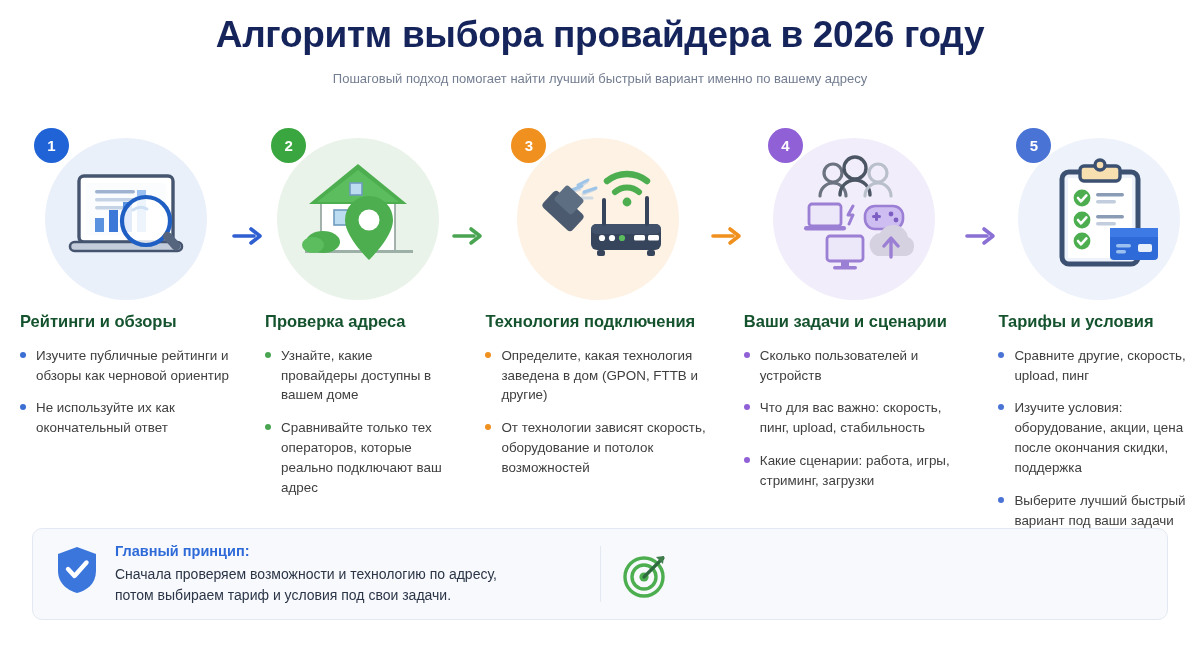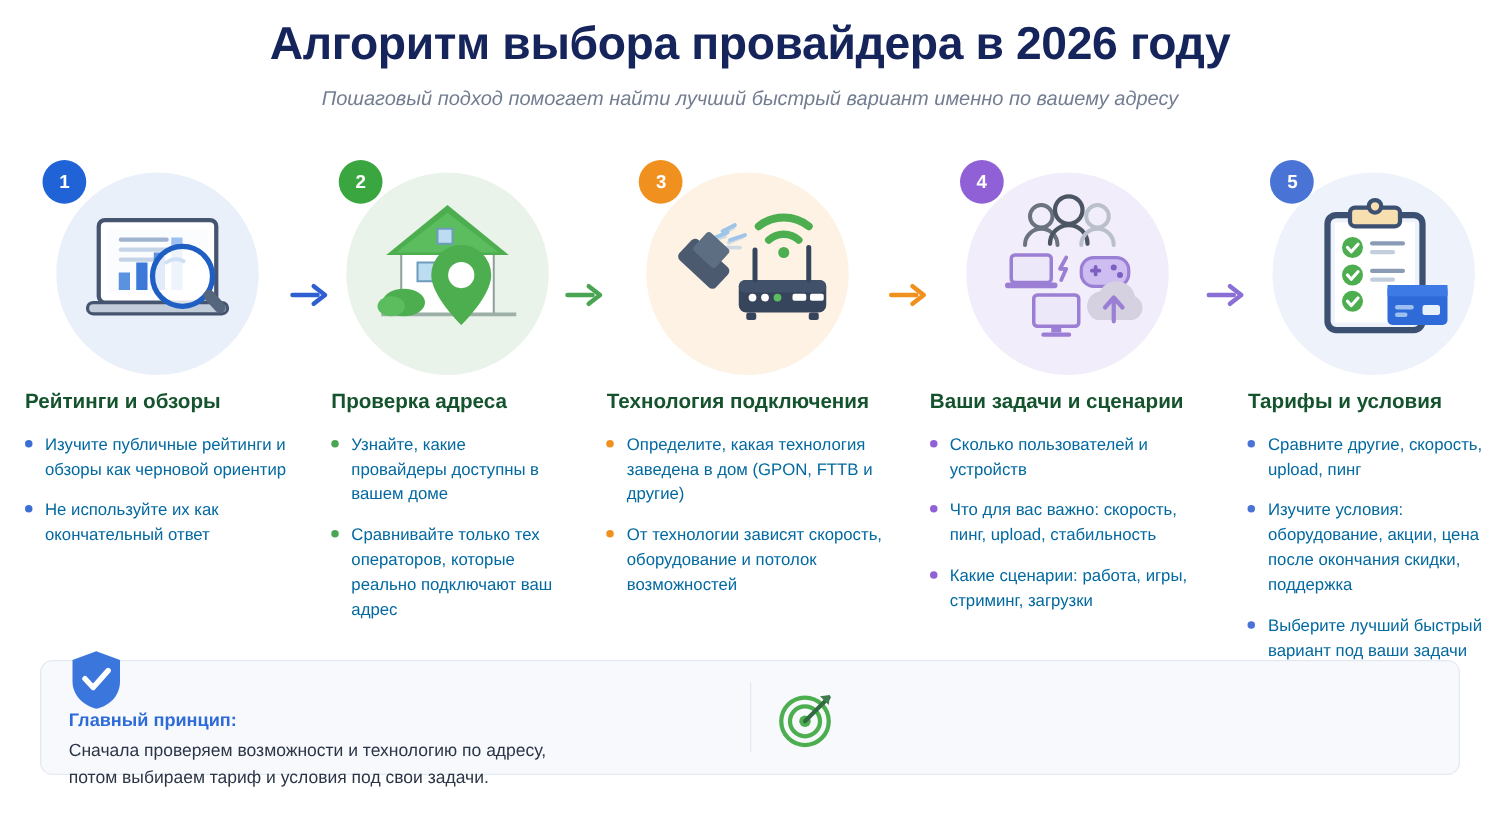--- a/index.html
+++ b/index.html
@@ -11,21 +11,21 @@
   }
   .page { position: relative; width: 1200px; height: 658px; background: #fff; }
 
   
   .header { padding-top: 14px; text-align: center; }
   .title {
     font-size: 37px; font-weight: 700; color: #16245c;
     letter-spacing: -0.3px; line-height: 1.15;
   }
   .subtitle {
-    margin-top: 14px; font-size: 16px; color: #737d91; font-weight: 400; font-style: italic;
+    margin-top: 14px; font-size: 13px; color: #737d91; font-weight: 400;
   }
 
   
   .steps {
     position: absolute; top: 128px; left: 0; width: 1200px;
     display: flex; align-items: flex-start;
   }
   .step { position: relative; }
   .step-1 { width: 222px; margin-left: 20px; }
   .step-2 { width: 196px; }
@@ -53,37 +53,37 @@
   }
   .illus { position: absolute; top: 10px; left: 50%; transform: translateX(-50%); z-index: 2; }
 
   .step-head {
     font-size: 16.5px; font-weight: 700; color: #14532d;
     margin-top: 6px; line-height: 1.2;
   }
   ul.bullets { list-style: none; margin-top: 14px; }
   ul.bullets li {
     position: relative; padding-left: 16px; margin-bottom: 13px;
-    font-size: 13.4px; line-height: 1.48; color: #0369a1;
+    font-size: 13.4px; line-height: 1.48; color: #404040;
   }
   ul.bullets li::before {
     content: ""; position: absolute; left: 0; top: 6px;
     width: 6px; height: 6px; border-radius: 50%;
     background: var(--dot, #3b6fd4);
   }
 
   
   .panel {
     position: absolute; left: 32px; top: 528px;
     width: 1136px; height: 92px;
     background: #f7f9fc; border: 1px solid #e3e9f2; border-radius: 10px;
     display: flex; align-items: center;
   }
   .panel-half { display: flex; align-items: flex-start; padding: 0 22px; }
-  .panel-half.left { width: 568px; flex-direction: column; }
+  .panel-half.left { width: 568px; }
   .panel-half.right { width: 568px; border-left: 1px solid #e3e9f2; height: 56px; align-items: center; }
   .panel-icon { flex: 0 0 auto; margin-right: 16px; margin-top: 2px; }
   .panel-label { font-size: 14.5px; font-weight: 700; margin-bottom: 5px; }
   .panel-label.blue { color: #2f6bd8; }
   .panel-label.green { color: #37a24a; }
   .panel-text { font-size: 14px; line-height: 1.5; color: #2b3547; }
 </style>
 </head>
 <body>
 

